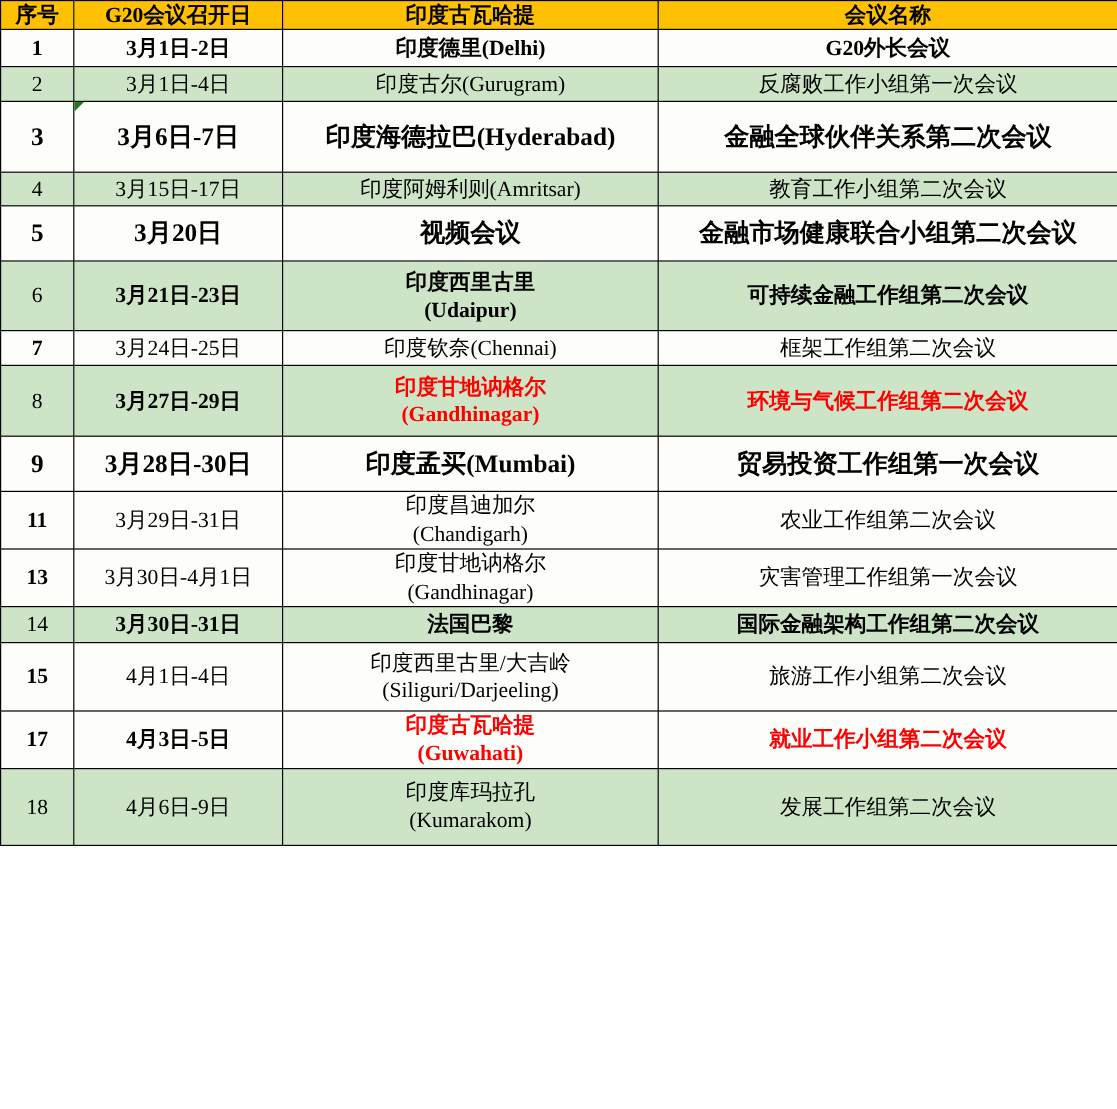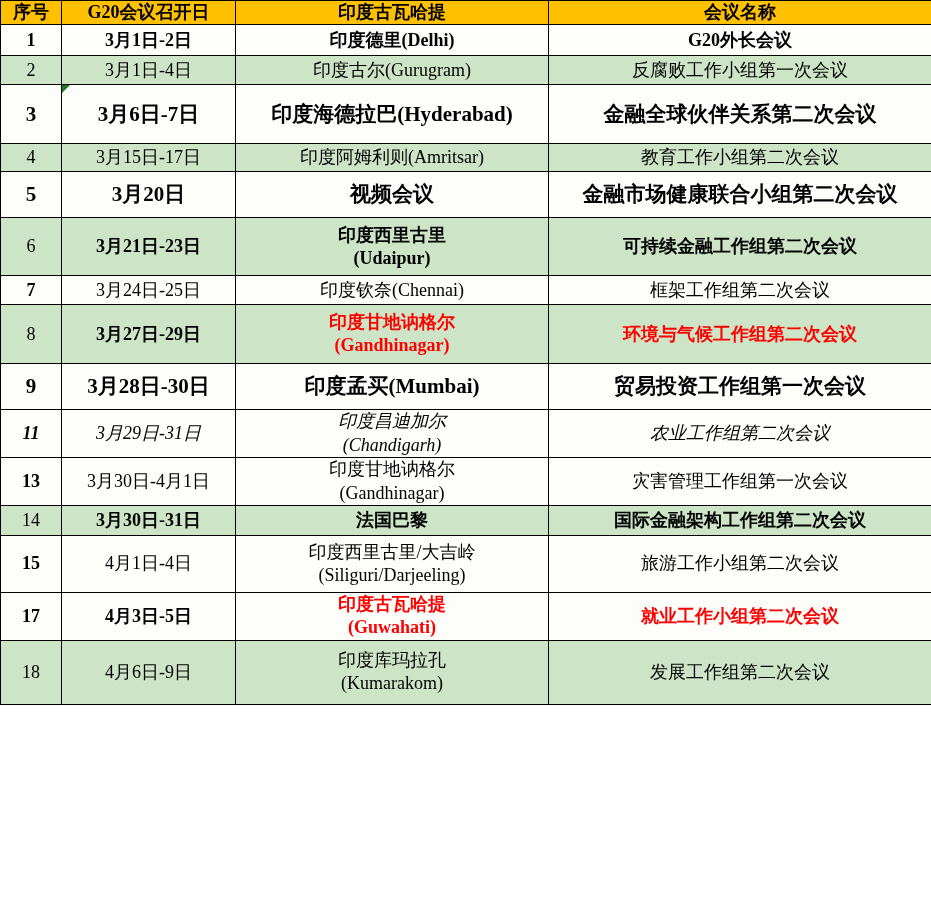--- a/index.html
+++ b/index.html
@@ -138,21 +138,21 @@
           <td class="cell-name bold red">环境与气候工作组第二次会议</td>
         </tr>
         <tr class="white large" style="height: 46px;">
           <td class="cell-index bold">9</td>
           <td class="cell-date bold"><span>3月28日-30日</span></td>
           <td class="cell-city bold">
             <div>印度孟买(Mumbai)</div>
           </td>
           <td class="cell-name bold">贸易投资工作组第一次会议</td>
         </tr>
-        <tr class="white" style="height: 40px; font-style: italic;">
+        <tr class="white" style="height: 40px;">
           <td class="cell-index bold">11</td>
           <td class="cell-date"><span>3月29日-31日</span></td>
           <td class="cell-city">
             <div>印度昌迪加尔</div>
             <div>(Chandigarh)</div>
           </td>
           <td class="cell-name">农业工作组第二次会议</td>
         </tr>
         <tr class="white" style="height: 47px;">
           <td class="cell-index bold">13</td>

